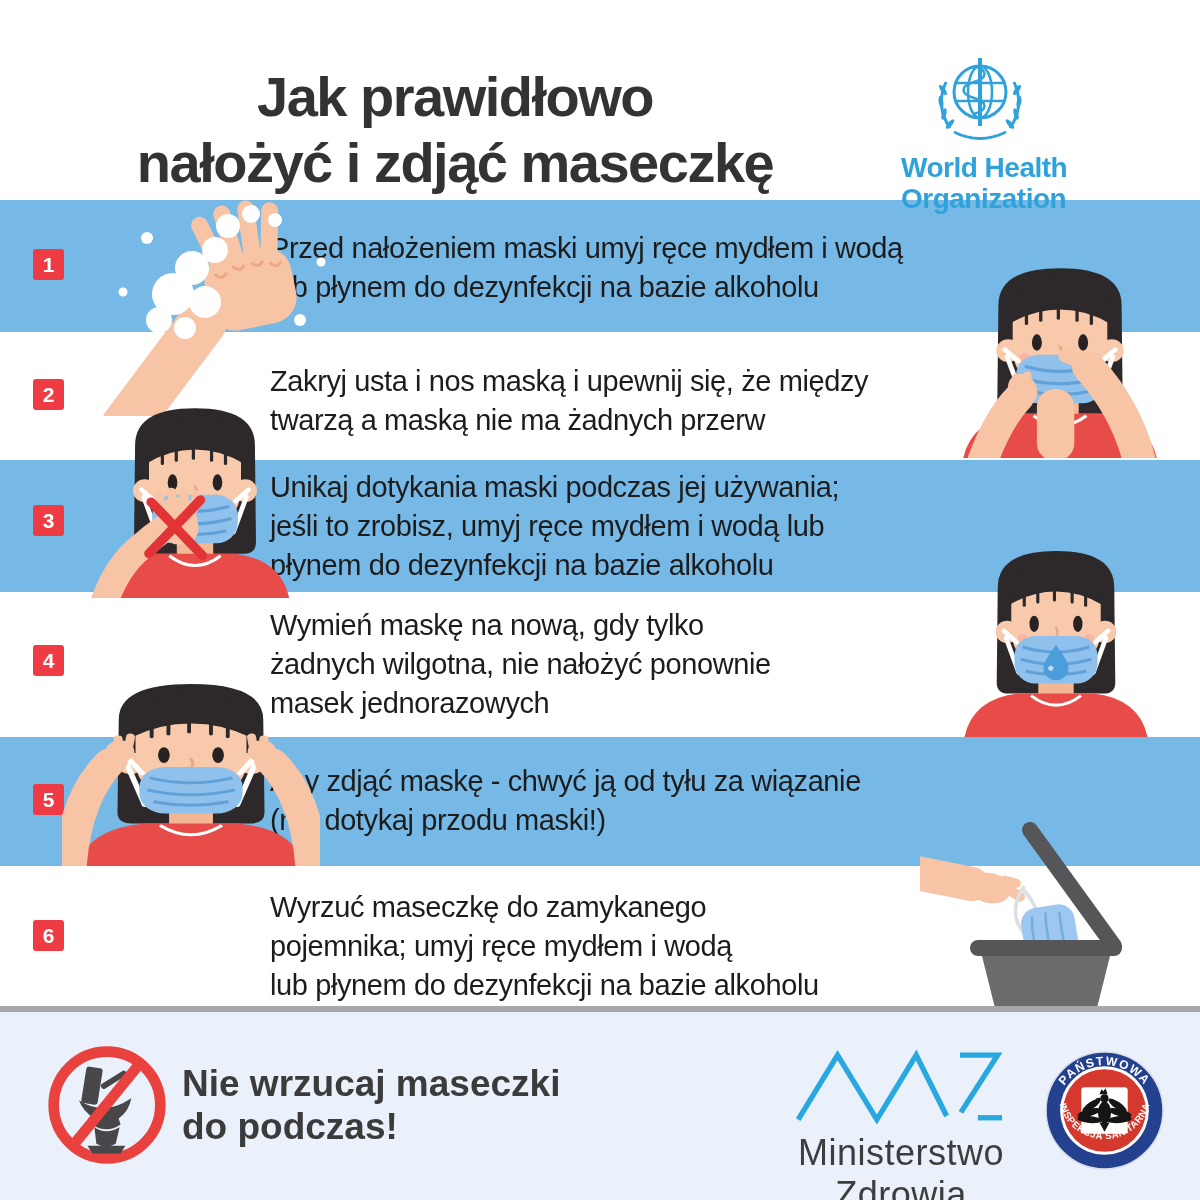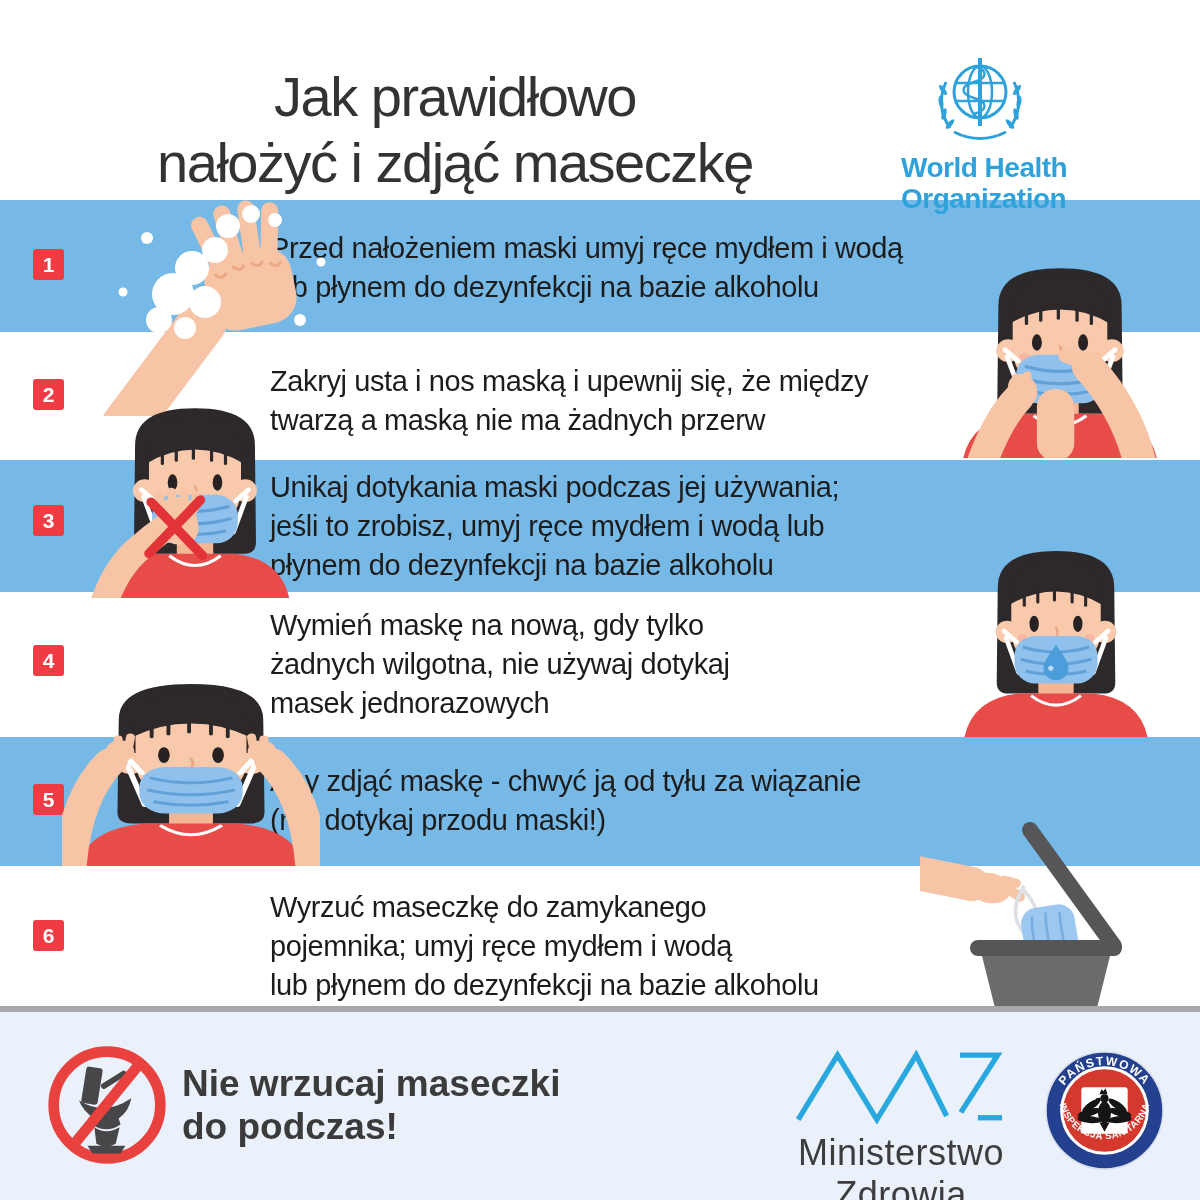--- a/index.html
+++ b/index.html
@@ -3,21 +3,21 @@
 <meta charset="utf-8">
 <style>
   html,body{margin:0;padding:0;background:#ffffff;}
   .poster{position:relative;width:1200px;height:1200px;background:#ffffff;overflow:hidden;
           font-family:"Liberation Sans","DejaVu Sans",sans-serif;}
   .band{position:absolute;left:0;width:1200px;background:#77B9E6;}
   #band1{top:200px;height:132px;}
   #band3{top:460px;height:132px;}
   #band5{top:737px;height:129px;}
   .title{position:absolute;left:55px;top:26px;width:800px;text-align:center;
-         font-size:56px;line-height:66px;font-weight:400;color:#333333;letter-spacing:-1.5px;}
+         font-size:56px;line-height:66px;font-weight:700;color:#333333;letter-spacing:-1.5px;}
   .who{position:absolute;left:893px;top:52px;display:flex;align-items:center;flex-direction:column;}
   .who svg{width:100px;height:100px;}
   .who-name{margin-left:8px;font-size:28px;line-height:31px;font-weight:700;color:#2FA2DB;letter-spacing:-0.5px;}
   .badge{position:absolute;left:33px;width:31px;height:31px;background:#EE3B44;border-radius:3px;
          color:#ffffff;font-size:21px;font-weight:700;text-align:center;line-height:31px;}
   .step-text{position:absolute;left:270px;margin:0;font-size:29px;line-height:39px;color:#1c1c1c;
              letter-spacing:-0.4px;font-weight:400;}
   .step-text .b{font-weight:400;}
   .illus{position:absolute;}
   .floor-line{position:absolute;left:0;top:1006px;width:1200px;height:6px;background:#A7A7AA;}
@@ -82,21 +82,21 @@
     <span class="b">Zakryj usta i nos maską</span><span> i upewnij się, że między</span><br>
     <span>twarzą a maską </span><span class="b">nie ma żadnych przerw</span>
   </p>
   <p class="step-text" style="top:468px">
     <span class="b">Unikaj dotykania maski podczas jej używania</span><span>;</span><br>
     <span>jeśli to zrobisz, umyj ręce mydłem i wodą lub</span><br>
     <span>płynem do dezynfekcji na bazie alkoholu</span>
   </p>
   <p class="step-text" style="top:606px">
     <span class="b">Wymień maskę na nową, gdy tylko</span><br>
-    <span class="b">żadnych wilgotna</span><span>, nie używaj dotykaj</span><br>
+    <span class="b">żadnych wilgotna</span><span>, nie nałożyć ponownie</span><br>
     <span>masek jednorazowych</span>
   </p>
   <p class="step-text" style="top:762px">
     <span class="b">Aby zdjąć maskę - chwyć ją od tyłu za wiązanie</span><br>
     <span>(nie dotykaj przodu maski!)</span>
   </p>
   <p class="step-text" style="top:888px">
     <span class="b">Wyrzuć maseczkę do zamykanego</span><br>
     <span class="b">pojemnika</span><span>; umyj ręce mydłem i wodą</span><br>
     <span>lub płynem do dezynfekcji na bazie alkoholu</span>

